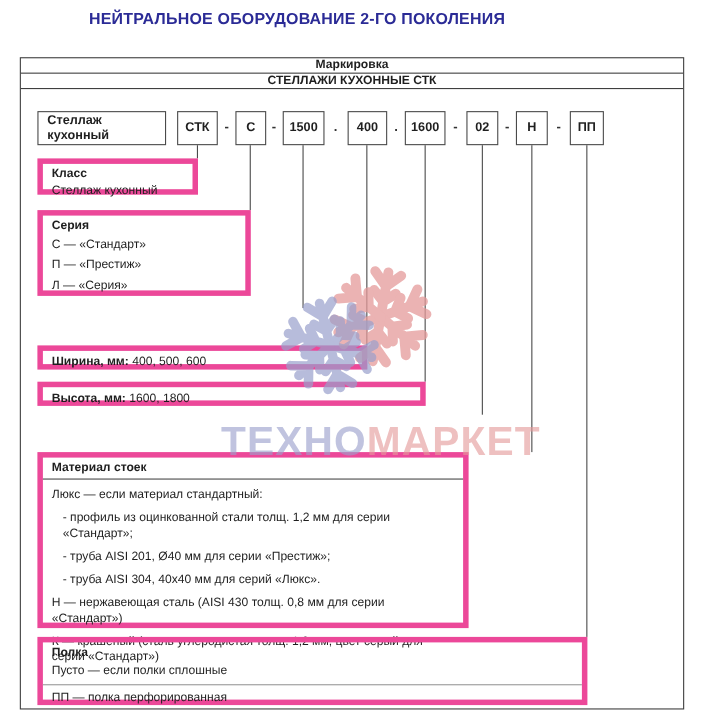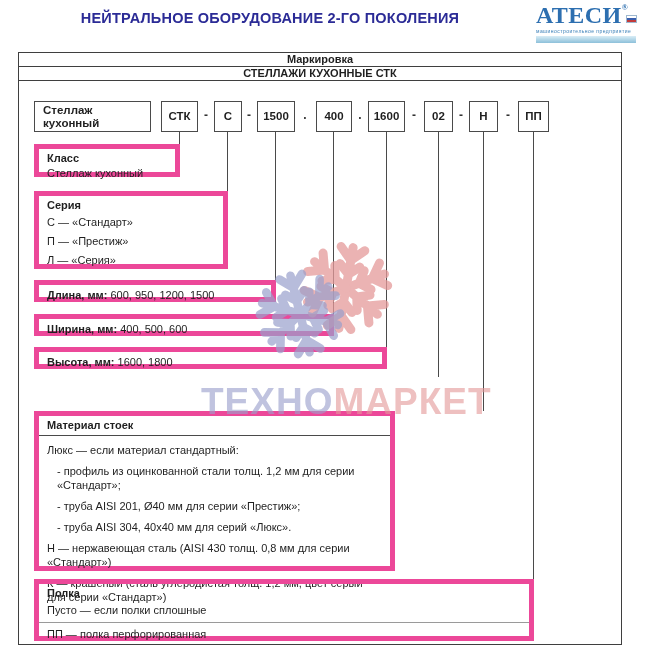--- a/index.html
+++ b/index.html
@@ -55,21 +55,21 @@
   .sec-klass{top:91px;width:146px;height:33px;}
   .sec-seriya{top:138px;width:194px;height:78px;}
   .sec-seriya .sec-item{padding:0 8px;line-height:19px;}
   .sec-inline{line-height:20px;padding-left:8px;white-space:nowrap;}
   .sec-dlina{top:227px;width:242px;height:22px;}
   .sec-shirina{top:261px;width:300px;height:22px;}
   .sec-vysota{top:294px;width:353px;height:22px;}
   .sec-pokolenie{top:324px;width:405px;height:24px;}
   .sec-pokolenie .sec-title{padding-top:3px;}
   .b{font-weight:bold;}
-  .sec-material{top:358px;width:361px;height:160px;}
+  .sec-material{top:358px;width:392px;height:160px;}
   .mat-row{padding:0 8px;margin-top:7px;line-height:14px;max-width:415px;}
   .mat-row.indent{padding-left:18px;}
   .sec-polka{top:526px;width:500px;height:62px;}
   .polka-row{padding:2px 8px;line-height:15px;}
   .polka-row.divided{border-top:1px solid #9a9a9a;margin-top:2px;padding-top:4px;}
 
   
   .watermark-layer{position:absolute;inset:0;pointer-events:none;z-index:5;text-align:right;}
   .snowflake{position:absolute;}
   .snow-red{left:296px;top:238px;width:100px;height:100px;color:var(--c-wm-red,#eba4a4);
@@ -81,25 +81,20 @@
   .wm-techno{color:var(--c-wm-blue,#8f94c4);}
   .wm-market{color:var(--c-wm-red,#e27b7b);}
 </style>
 </head>
 <body>
 
 <div class="page">
 
   <div class="header-title">НЕЙТРАЛЬНОЕ ОБОРУДОВАНИЕ 2-ГО ПОКОЛЕНИЯ</div>
 
-  <div class="logo">
-    <div class="logo-name"><span>АТЕСИ</span><sup>®</sup><span class="flag"></span></div>
-    <div class="logo-sub">машиностроительное предприятие</div>
-    <div class="logo-band"></div>
-  </div>
 
   <div class="outer-table">
     <div class="t-row">Маркировка</div>
     <div class="t-row">СТЕЛЛАЖИ КУХОННЫЕ СТК</div>
 
     <div class="lbl-box">Стеллаж кухонный</div>
     <div class="cbox" id="c1">СТК</div>
     <div class="sep" id="s1">-</div>
     <div class="cbox" id="c2">С</div>
     <div class="sep" id="s2">-</div>
@@ -129,24 +124,20 @@
       <div class="sec-line">Стеллаж кухонный</div>
     </div>
 
     <div class="section sec-seriya">
       <div class="sec-title">Серия</div>
       <div class="sec-item">С — «Стандарт»</div>
       <div class="sec-item">П — «Престиж»</div>
       <div class="sec-item">Л — «Серия»</div>
     </div>
 
-    <div class="section sec-inline sec-dlina">
-      <span class="b">Длина, мм:</span>
-      <span>600, 950, 1200, 1500</span>
-    </div>
 
     <div class="section sec-inline sec-shirina">
       <span class="b">Ширина, мм:</span>
       <span>400, 500, 600</span>
     </div>
 
     <div class="section sec-inline sec-vysota">
       <span class="b">Высота, мм:</span>
       <span>1600, 1800</span>
     </div>

